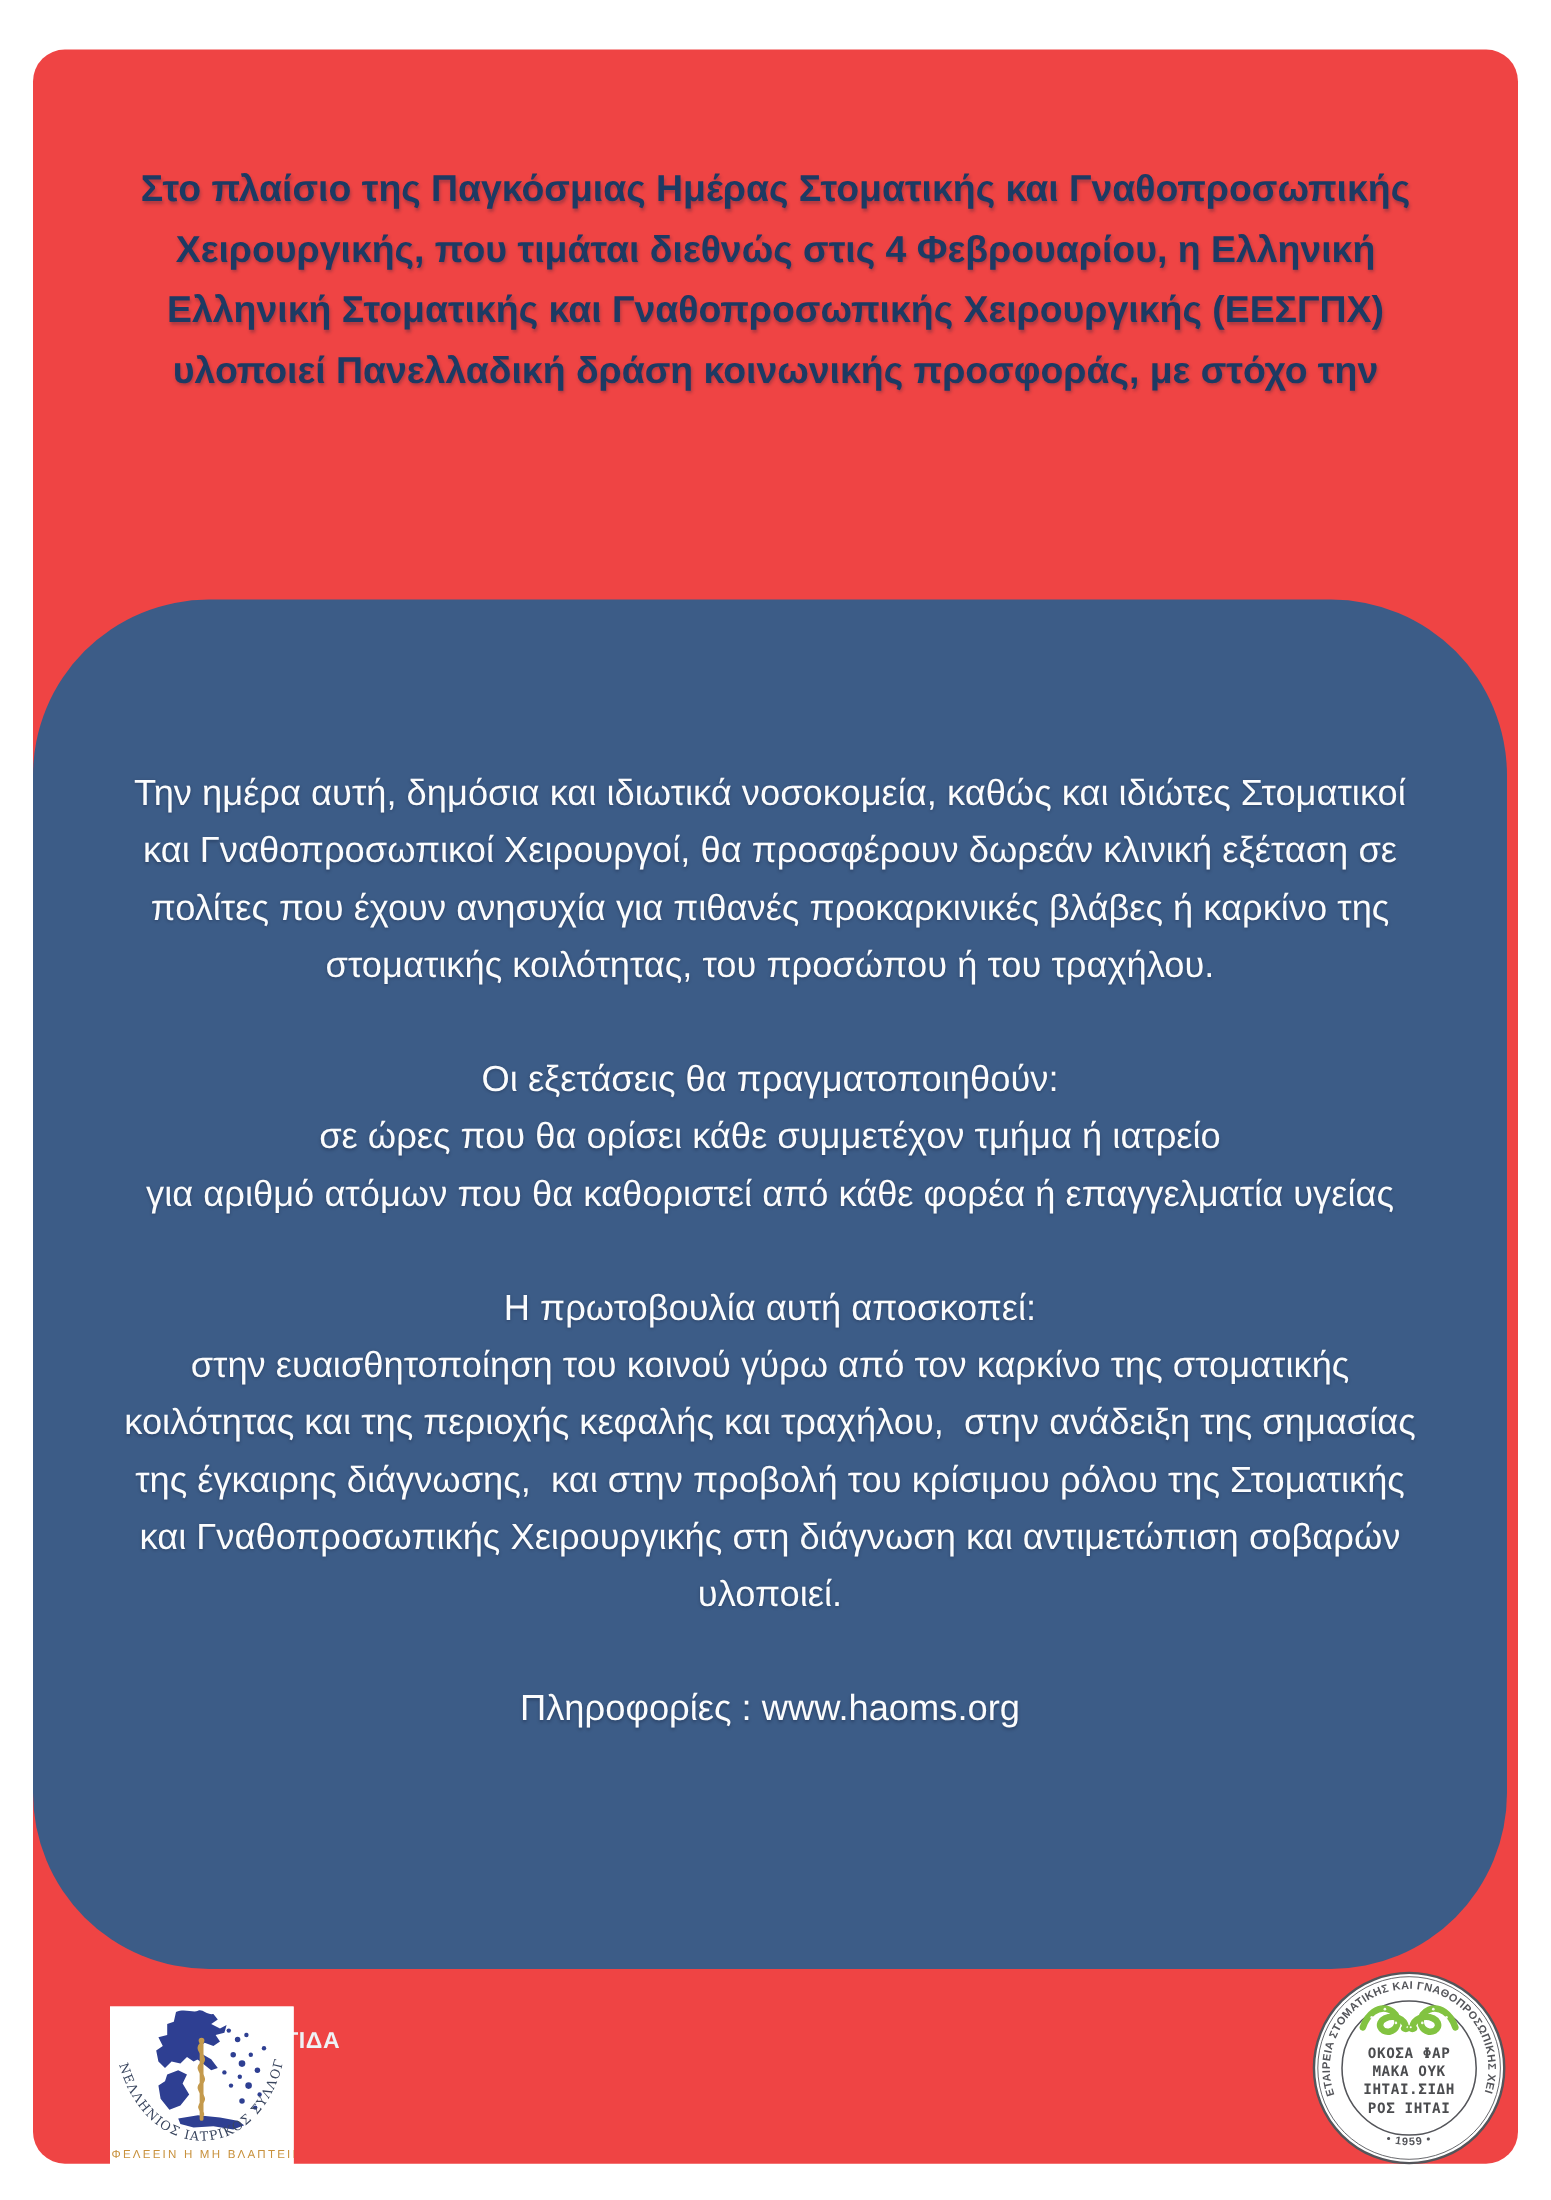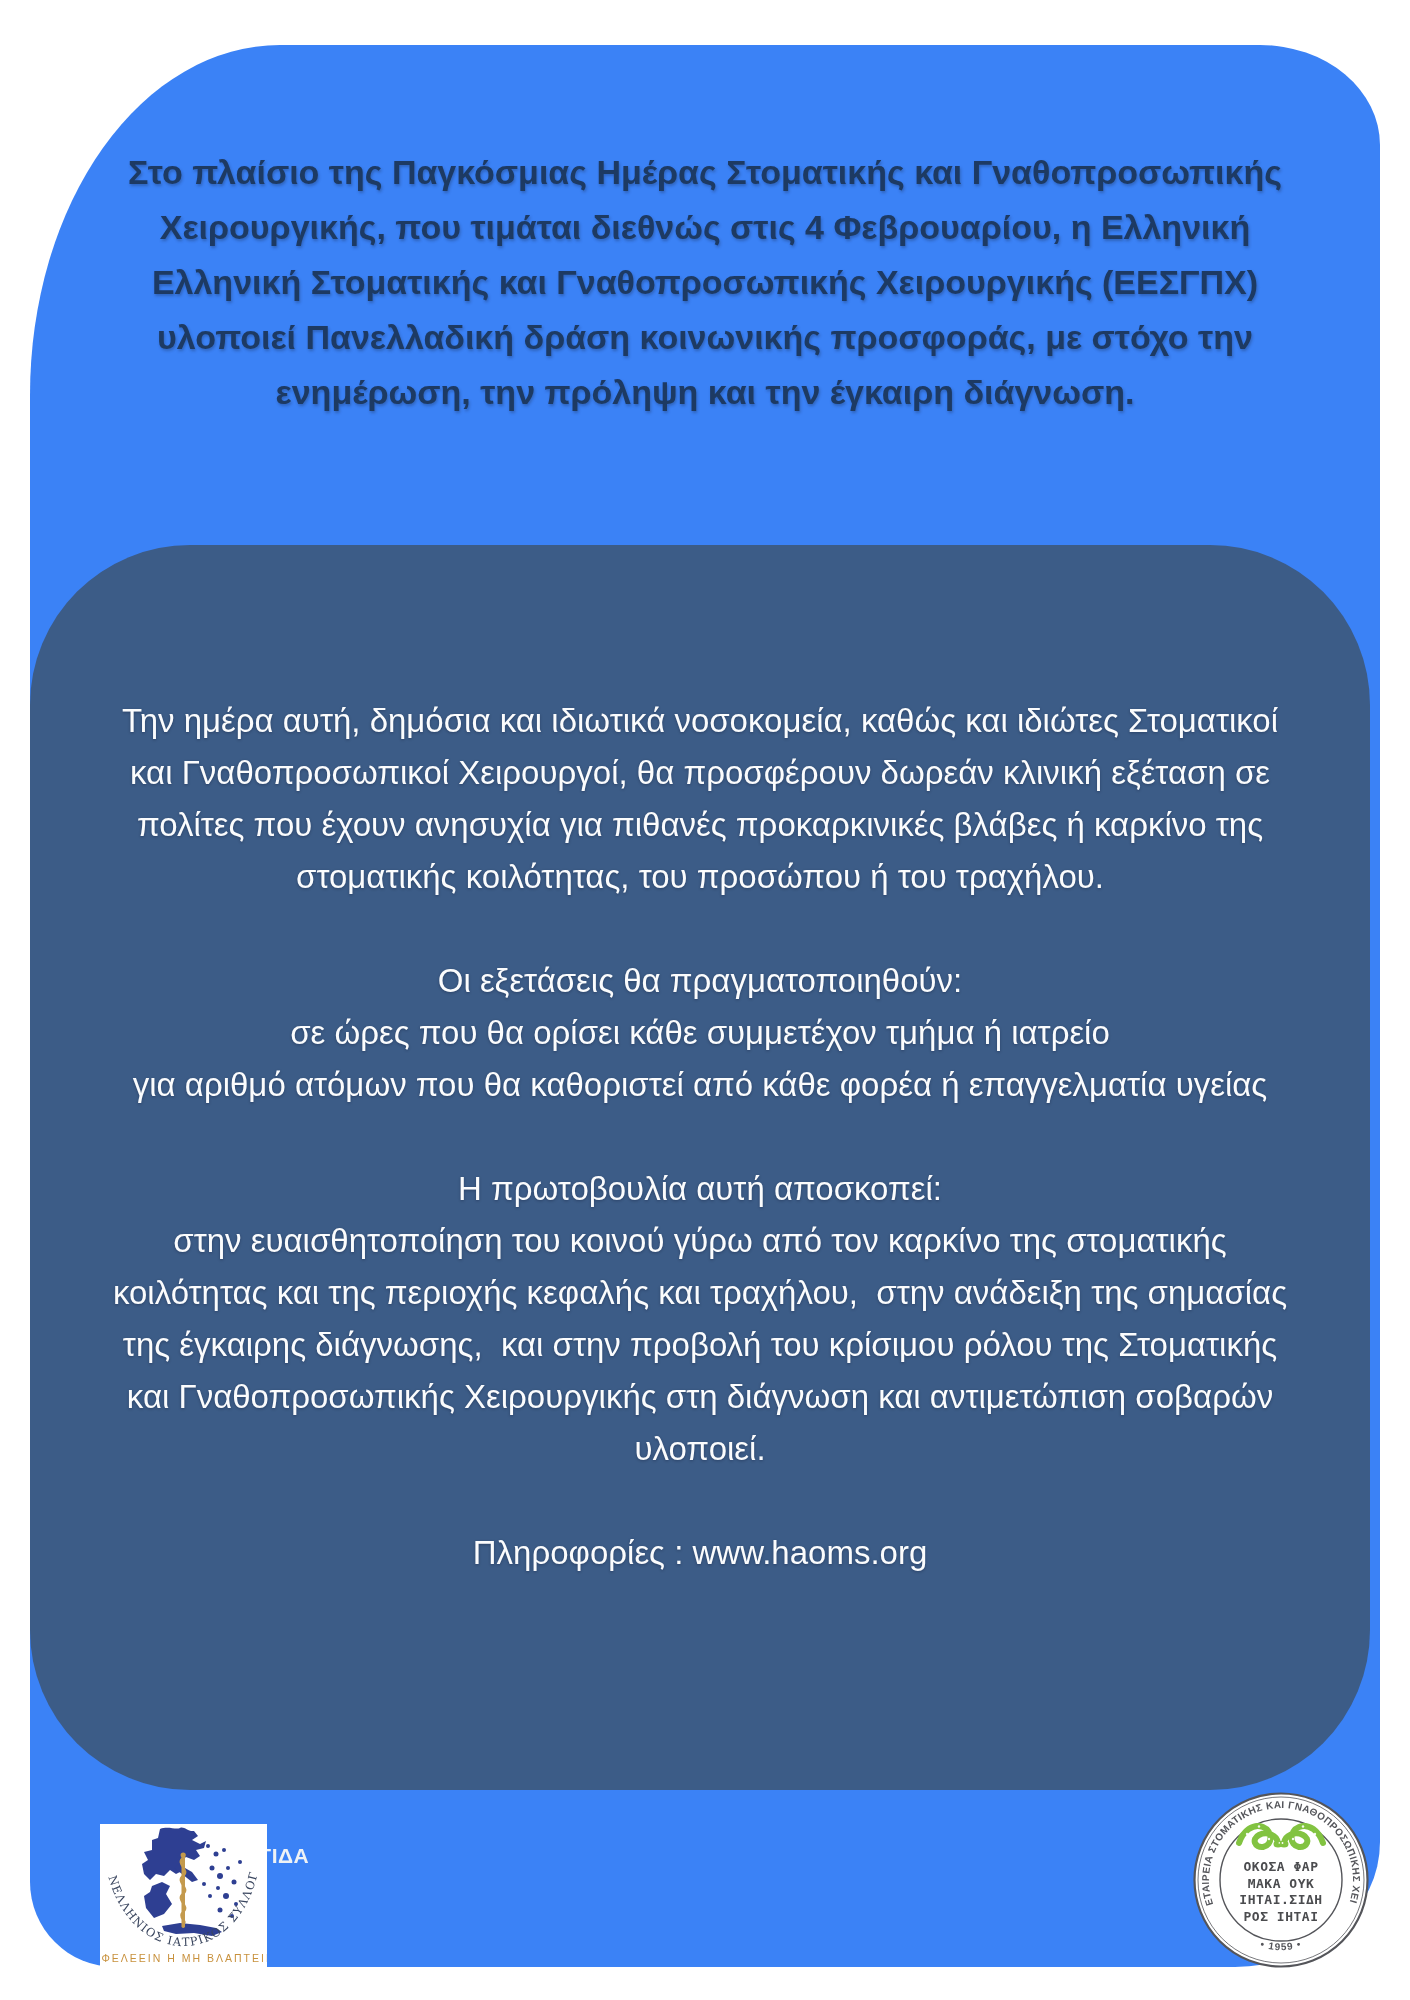--- a/index.html
+++ b/index.html
@@ -1,23 +1,23 @@
 <!DOCTYPE html>
 <html><head>
 <meta charset="utf-8">
 <style>
   html,body{margin:0;padding:0;background:#ffffff;}
   .page{position:relative;width:1410px;height:2000px;background:#ffffff;overflow:hidden;
         font-family:"Liberation Sans",sans-serif;}
   .card{position:absolute;left:30px;top:45px;width:1350px;height:1922px;
-        background:#3b82f6;
+        background:#ef4444;
         border-top-left-radius:250px 350px;
         border-top-right-radius:120px 100px;
         border-bottom-right-radius:145px 125px;
-        border-bottom-left-radius:85px 85px;}
+        border-bottom-left-radius:85px 85px;border-radius:29px;}
   .heading{position:absolute;left:0;top:100px;width:100%;text-align:center;
            color:#1d3a63;font-weight:bold;font-size:34px;line-height:55px;
            text-shadow:1px 2px 3px rgba(20,30,55,0.30);}
   .h-line{white-space:pre;}
   .panel{position:absolute;left:0;top:500px;width:1340px;height:1245px;
          background:#3c5c87;border-radius:160px;}
   .body-text{position:absolute;left:0;top:150px;width:100%;text-align:center;
              color:#fbfcfd;font-size:33px;line-height:52px;font-weight:normal;
              text-shadow:0 1px 3px rgba(0,5,25,0.30);}
   .b-line{white-space:pre;}
@@ -31,21 +31,20 @@
 <body>
 
 <div class="page">
   <div class="card">
 
     <div class="heading">
         <div class="h-line">Στο πλαίσιο της Παγκόσμιας Ημέρας Στοματικής και Γναθοπροσωπικής</div>
         <div class="h-line">Χειρουργικής, που τιμάται διεθνώς στις 4 Φεβρουαρίου, η Ελληνική</div>
         <div class="h-line">Ελληνική Στοματικής και Γναθοπροσωπικής Χειρουργικής (ΕΕΣΓΠΧ)</div>
         <div class="h-line">υλοποιεί Πανελλαδική δράση κοινωνικής προσφοράς, με στόχο την</div>
-        <div class="h-line">ενημέρωση, την πρόληψη και την έγκαιρη διάγνωση.</div>
       </div>
 
     <div class="panel">
       <div class="body-text">
           <div class="b-line">Την ημέρα αυτή, δημόσια και ιδιωτικά νοσοκομεία, καθώς και ιδιώτες Στοματικοί</div>
           <div class="b-line">και Γναθοπροσωπικοί Χειρουργοί, θα προσφέρουν δωρεάν κλινική εξέταση σε</div>
           <div class="b-line">πολίτες που έχουν ανησυχία για πιθανές προκαρκινικές βλάβες ή καρκίνο της</div>
           <div class="b-line">στοματικής κοιλότητας, του προσώπου ή του τραχήλου.</div>
           <div class="b-line">&nbsp;</div>
           <div class="b-line">Οι εξετάσεις θα πραγματοποιηθούν:</div>

